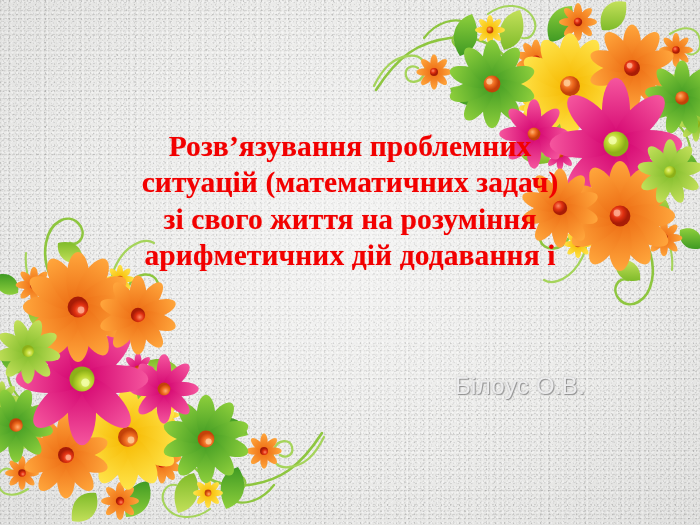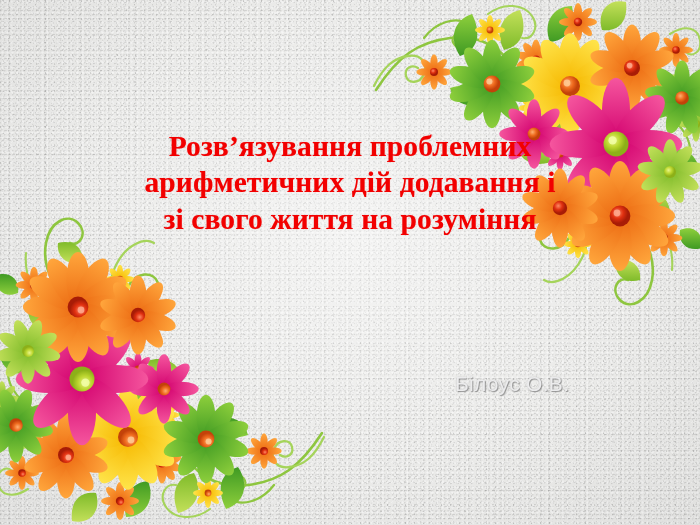--- a/index.html
+++ b/index.html
@@ -75,21 +75,21 @@
     text-shadow: 0 0 1px rgba(242,0,0,.35);
   }
 
   
   #author {
     position: absolute;
     left: 455px;
     top: 372px;
     z-index: 40;
     font-family: "Liberation Sans", sans-serif;
-    font-size: 21px;
+    font-size: 24px;
     font-weight: normal;
     color: #ececed;
     letter-spacing: .3px;
     text-shadow: 1px 1px 1px rgba(120,120,120,.75), 0 0 2px rgba(150,150,150,.5);
   }
 
   
   .floral {
     position: absolute;
     z-index: 20;
@@ -775,19 +775,20 @@
             <use href="#petal8" transform="rotate(320) scale(.96)"></use>
           </g>
           <circle r="6" fill="url(#ctrGreen)"></circle>
         </g>
       </g>
     </g>
   </svg>
 
   <div id="title-block">
     <div class="title-line">Розв’язування проблемних</div>
+    <div class="title-line">ситуацій (математичних задач)</div>
+    <div class="title-line">зі свого життя на розуміння</div>
     <div class="title-line">арифметичних дій додавання і</div>
-    <div class="title-line">зі свого життя на розуміння</div>
   </div>
 
   <div id="author">Білоус О.В.</div>
 
 </div>
 
 </body></html>

